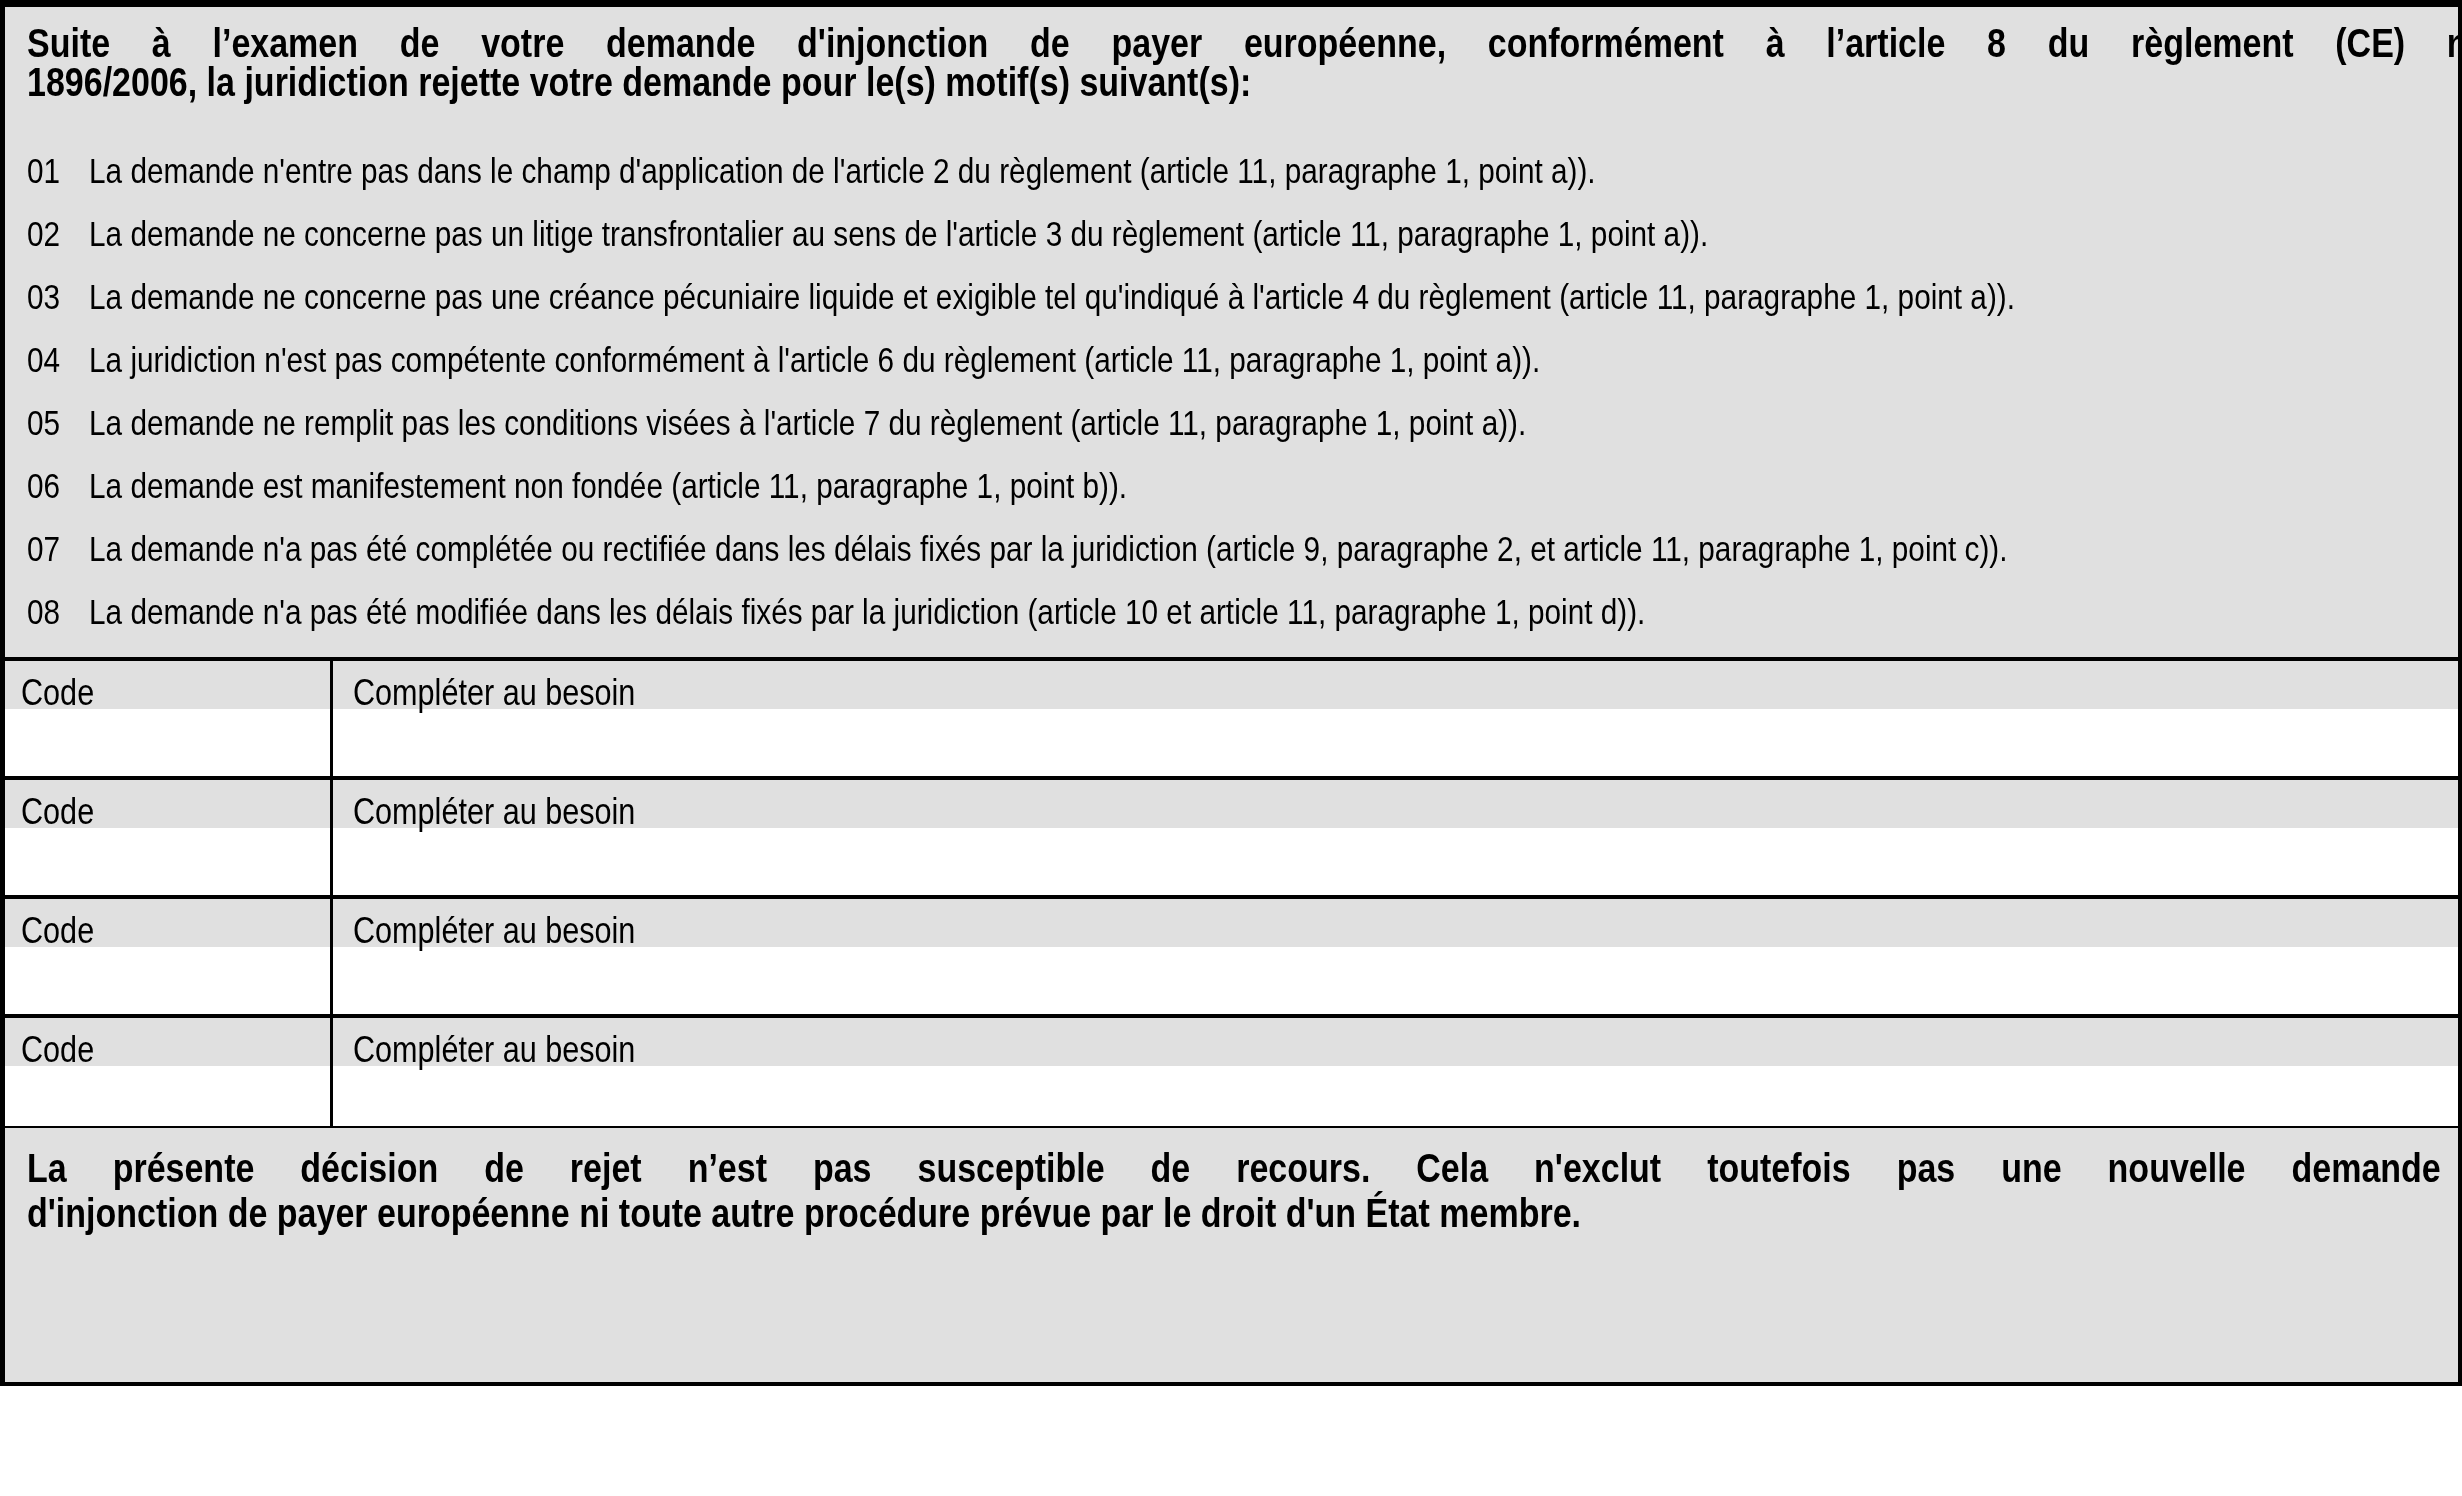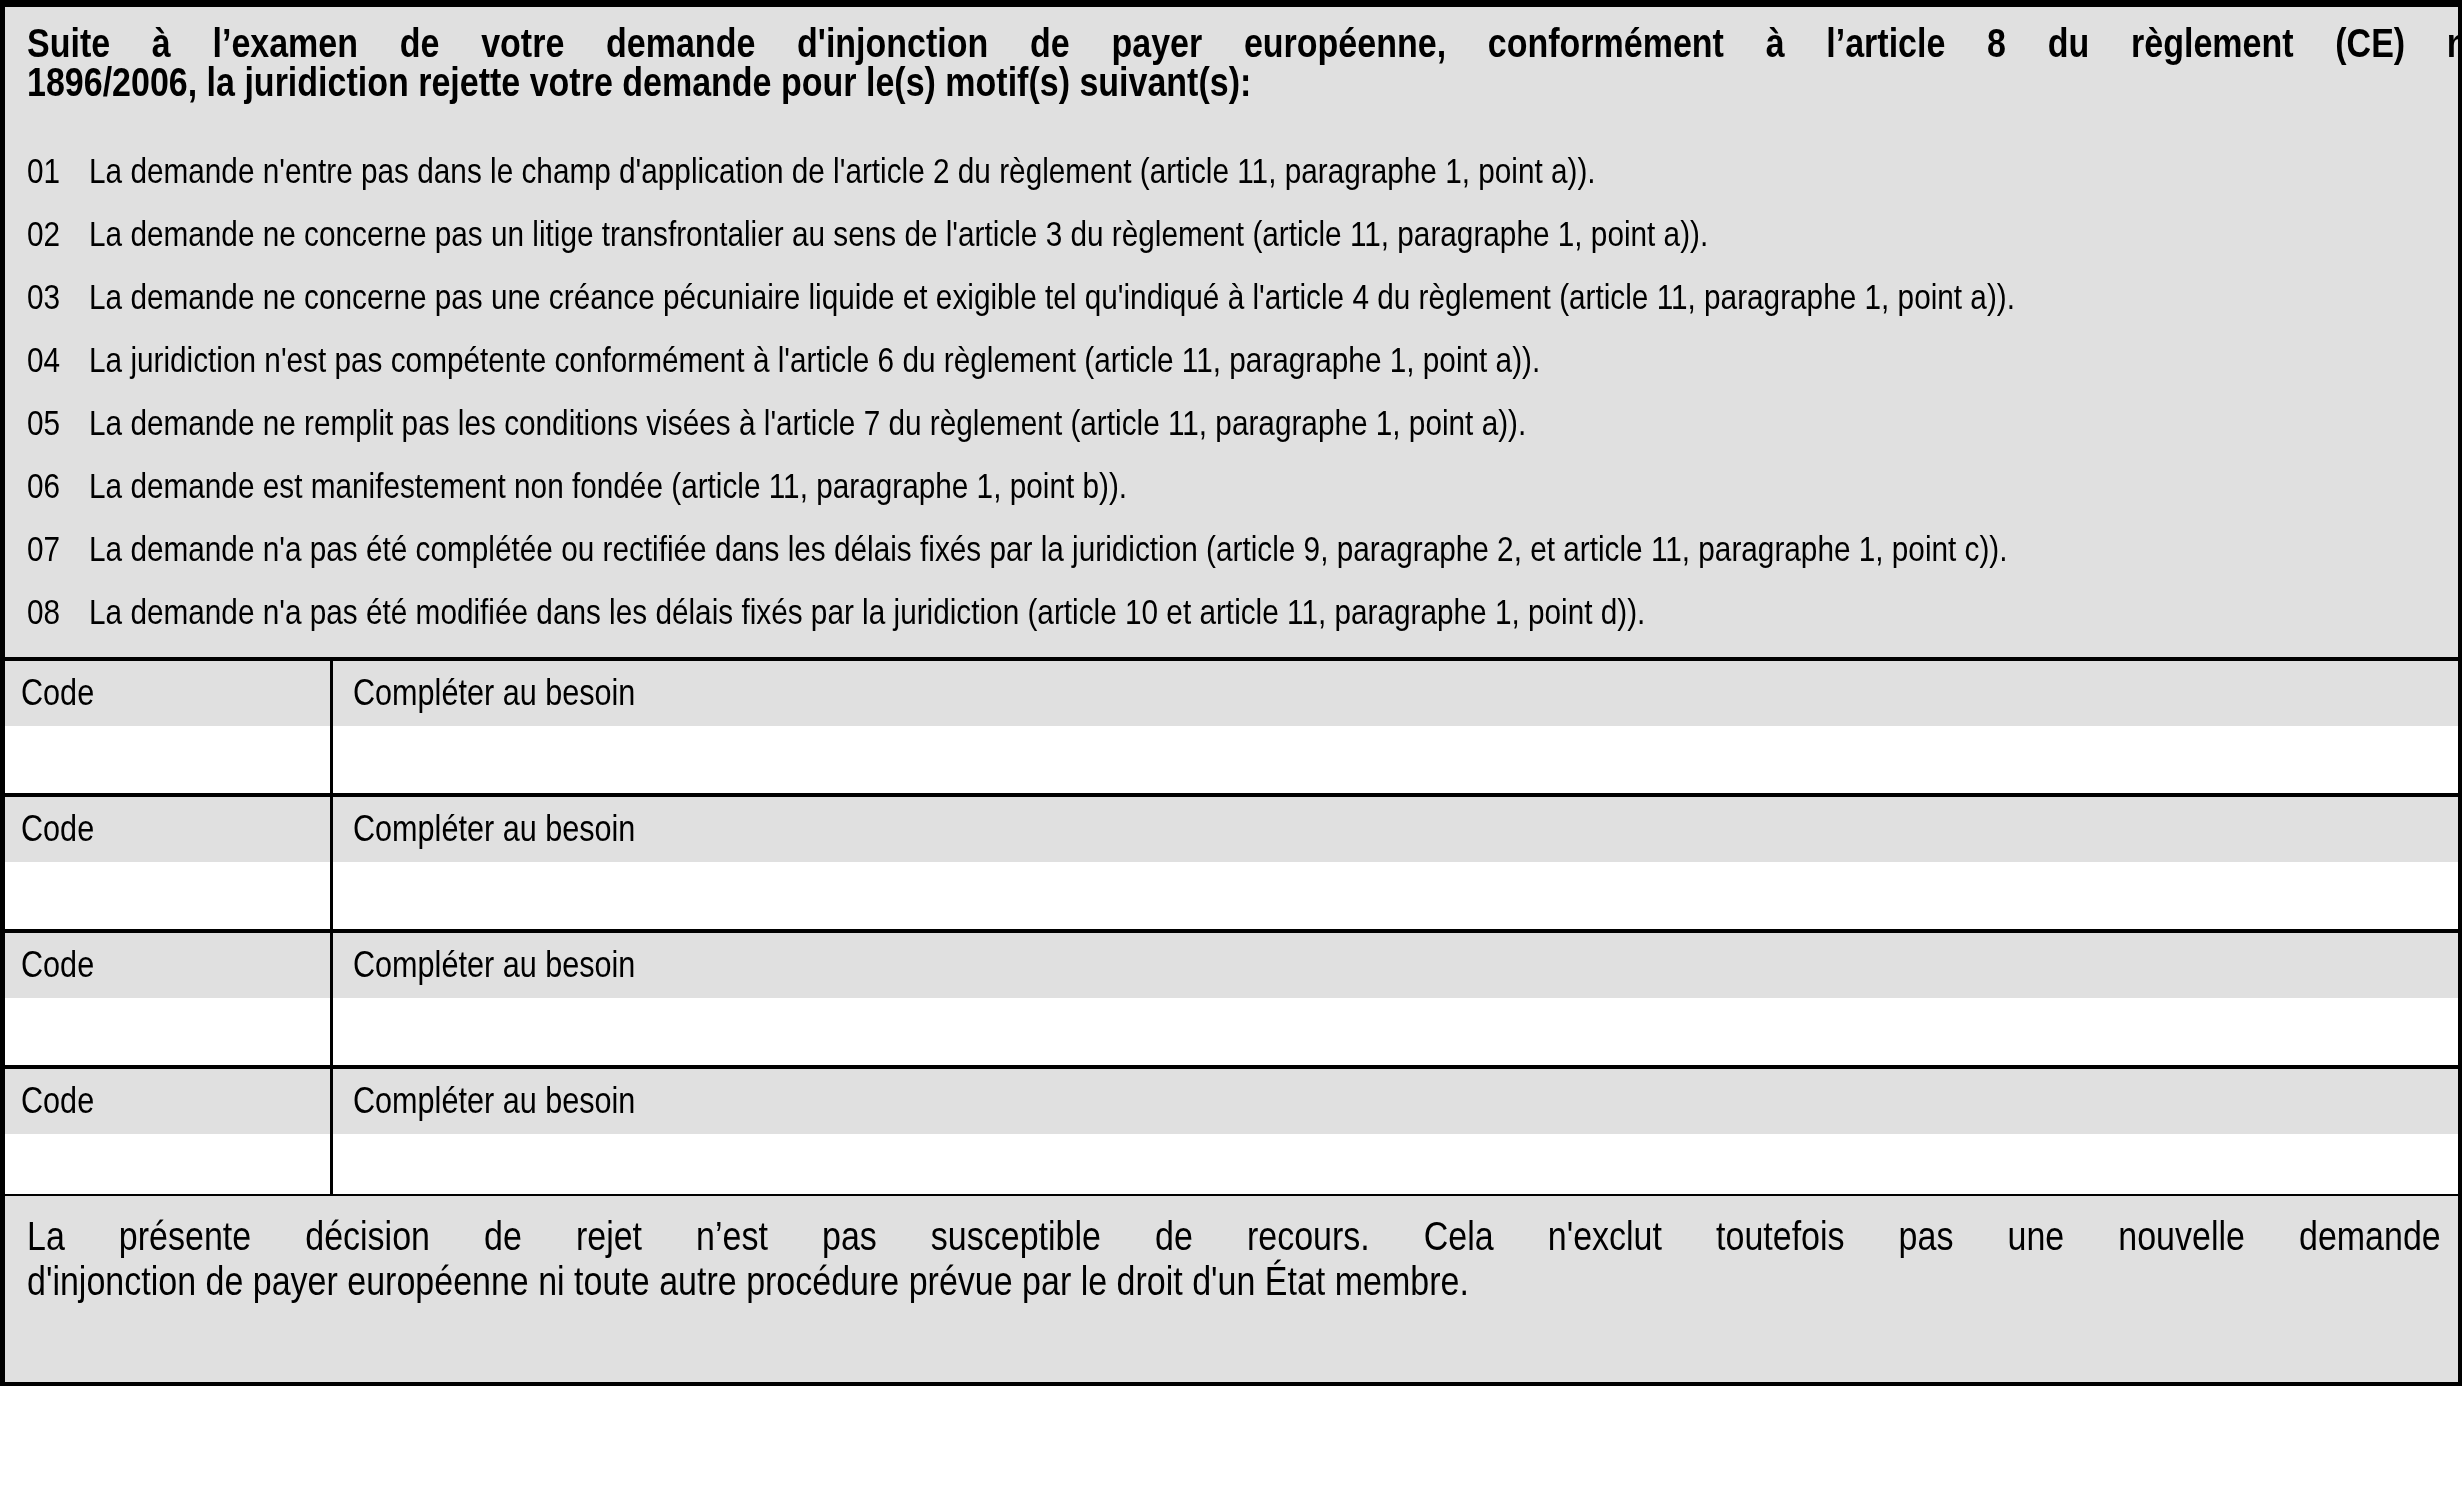--- a/index.html
+++ b/index.html
@@ -20,29 +20,29 @@
   .items{margin:51px 17.3px 0 22px;font-size:35px;line-height:35px;}
   .item{display:flex;margin-bottom:28px;}
   .item .num{width:73px;flex:0 0 73px;}
   .item .txt{flex:1 1 auto;}
 
   .motif{margin:37px 17.3px 10.4px 22px;font-size:35px;line-height:35px;}
 
   .rtable{border-top:4px solid #000;}
   .sec{border-bottom:4px solid #000;}
   .sec.last{border-bottom:2.9px solid #000;}
-  .hrow{display:flex;background:#e0e0e0;height:65px;box-sizing:border-box;}
+  .hrow{display:flex;background:#e0e0e0;height:48px;box-sizing:border-box;}
   .brow{display:flex;background:#ffffff;height:67px;box-sizing:border-box;}
   .brow.short{height:60px;}
   .c1{width:328px;flex:0 0 328px;box-sizing:border-box;border-right:3.5px solid #000;padding:12.7px 0 0 15.6px;}
   .c2{flex:1 1 auto;padding:12.7px 0 0 20px;}
   .hrow .c1,.hrow .c2{font-size:36px;line-height:37px;}
 
   .footer{background:#e0e0e0;height:113px;box-sizing:border-box;padding:17.3px 17.3px 0 22px;
-          font-size:40px;line-height:45px;font-weight:normal;}
+          font-size:40px;line-height:45px;font-weight:bold;}
   .footer .l1{text-align:justify;text-align-last:justify;}
   .footer .l2{text-align:left;}
 </style>
 </head>
 <body>
 
 <div class="doc">
 
   <div class="title cond">
     <div class="l1">Suite à l’examen de votre demande d'injonction de payer européenne, conformément à l’article 8 du règlement (CE) nº</div>

